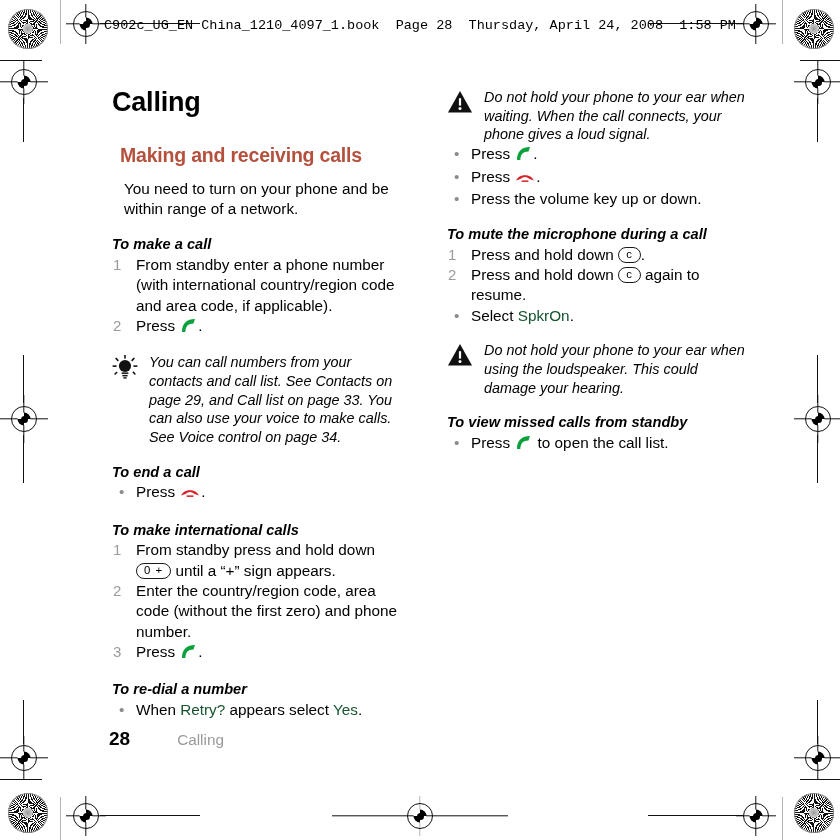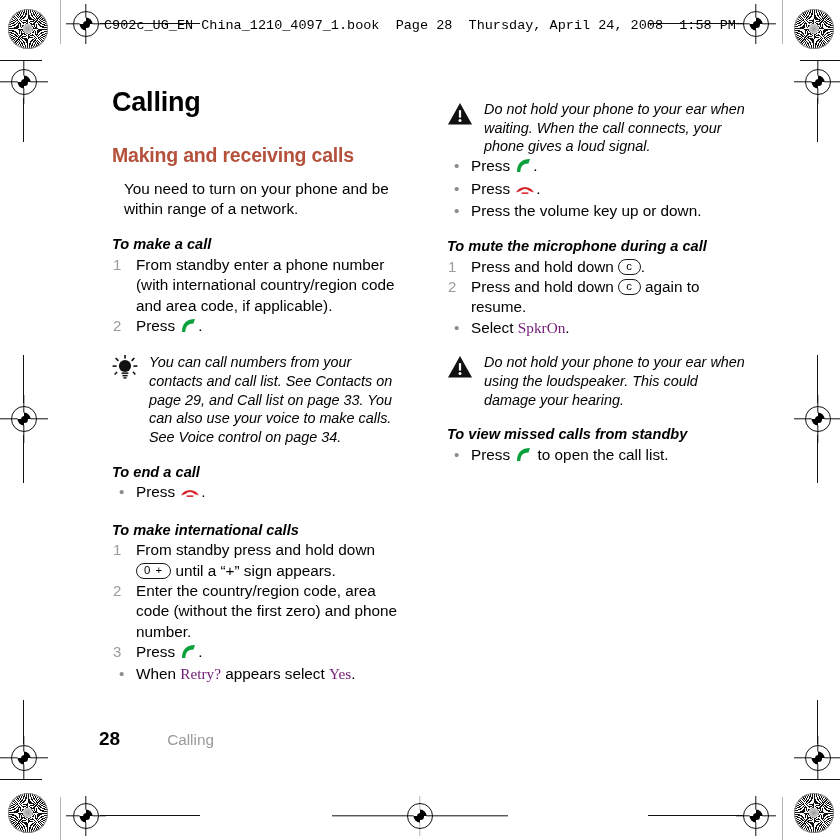--- a/index.html
+++ b/index.html
@@ -101,21 +101,21 @@
 
   h1.chapter {
     margin: 0 0 26px 0;
     font-size: 27px;
     font-weight: bold;
     letter-spacing: -0.2px;
     line-height: 1.1;
   }
 
   h2.section {
-    margin: 0 0 2px 0;
+    margin: 0 0 2px 8px;
     font-size: 19.5px;
     font-weight: bold;
     line-height: 1.18;
     letter-spacing: -0.2px;
   }
 
   p.body {
     margin: 12px;
     font-size: 15.3px;
     line-height: 1.33;
@@ -166,21 +166,21 @@
     line-height: 1.3;
   }
   .note .note-icon {
     position: absolute;
     left: 0;
     top: 2px;
     width: 28px;
     height: 24px;
   }
 
-  .accent { color: #701a75; font-family: Liberation Serif, serif; }
+  .accent { color: #14532d; }
 
   
   .key {
     display: inline-block;
     border: 1.4px solid #1a1a1a;
     border-radius: 9px;
     padding: 0px 7px 1px 7px;
     font-size: 11.4px;
     line-height: 13px;
     vertical-align: 2px;
@@ -191,21 +191,21 @@
 
   .icon-inline {
     display: inline-block;
     vertical-align: -2px;
     margin: 0 1px;
   }
 
   
   .footer {
     position: absolute;
-    left: 99px;
+    left: 109px;
     top: 728px;
     display: flex;
     align-items: baseline;
   }
   .footer .pg {
     font-size: 19px;
     font-weight: bold;
     color: #000;
   }
   .footer .chap {
@@ -392,30 +392,31 @@
       </li>
       <li>
         <span class="num">3</span>
         <span>Press </span><span class="icon-inline">
           <svg width="17" height="15" viewBox="0 0 17 15">
             <path d="M2 14 C2 5, 7 1, 15 1 L13.5 5.5 C8 5.6, 5.6 8.2, 5.3 14 Z" fill="#0aa03c"></path>
           </svg></span><span>.</span>
       </li>
     </ol>
 
+    <h3 class="task">To re-dial a number</h3>
     <ul class="bullets">
       <li>
         <span class="bul">•</span><span>When </span><span class="accent">Retry?</span><span> appears select </span><span class="accent">Yes</span><span>.</span>
       </li>
     </ul>
   </div>
 
   <div class="col col-right">
 
-    <div class="note" style="margin-top:12px">
+    <div class="note" style="margin-top:0">
       <span class="note-icon">
         <svg width="26" height="24" viewBox="0 0 26 24">
           <path d="M13 1 L25 22.5 L1 22.5 Z" fill="#111"></path>
           <rect x="11.9" y="8.2" width="2.2" height="7.4" fill="#fff"></rect>
           <circle cx="13" cy="18.4" r="1.5" fill="#fff"></circle>
         </svg>
       </span>
       <span>Do not hold your phone to your ear when waiting. When the call connects, your phone gives a loud signal.</span>
     </div>
 

